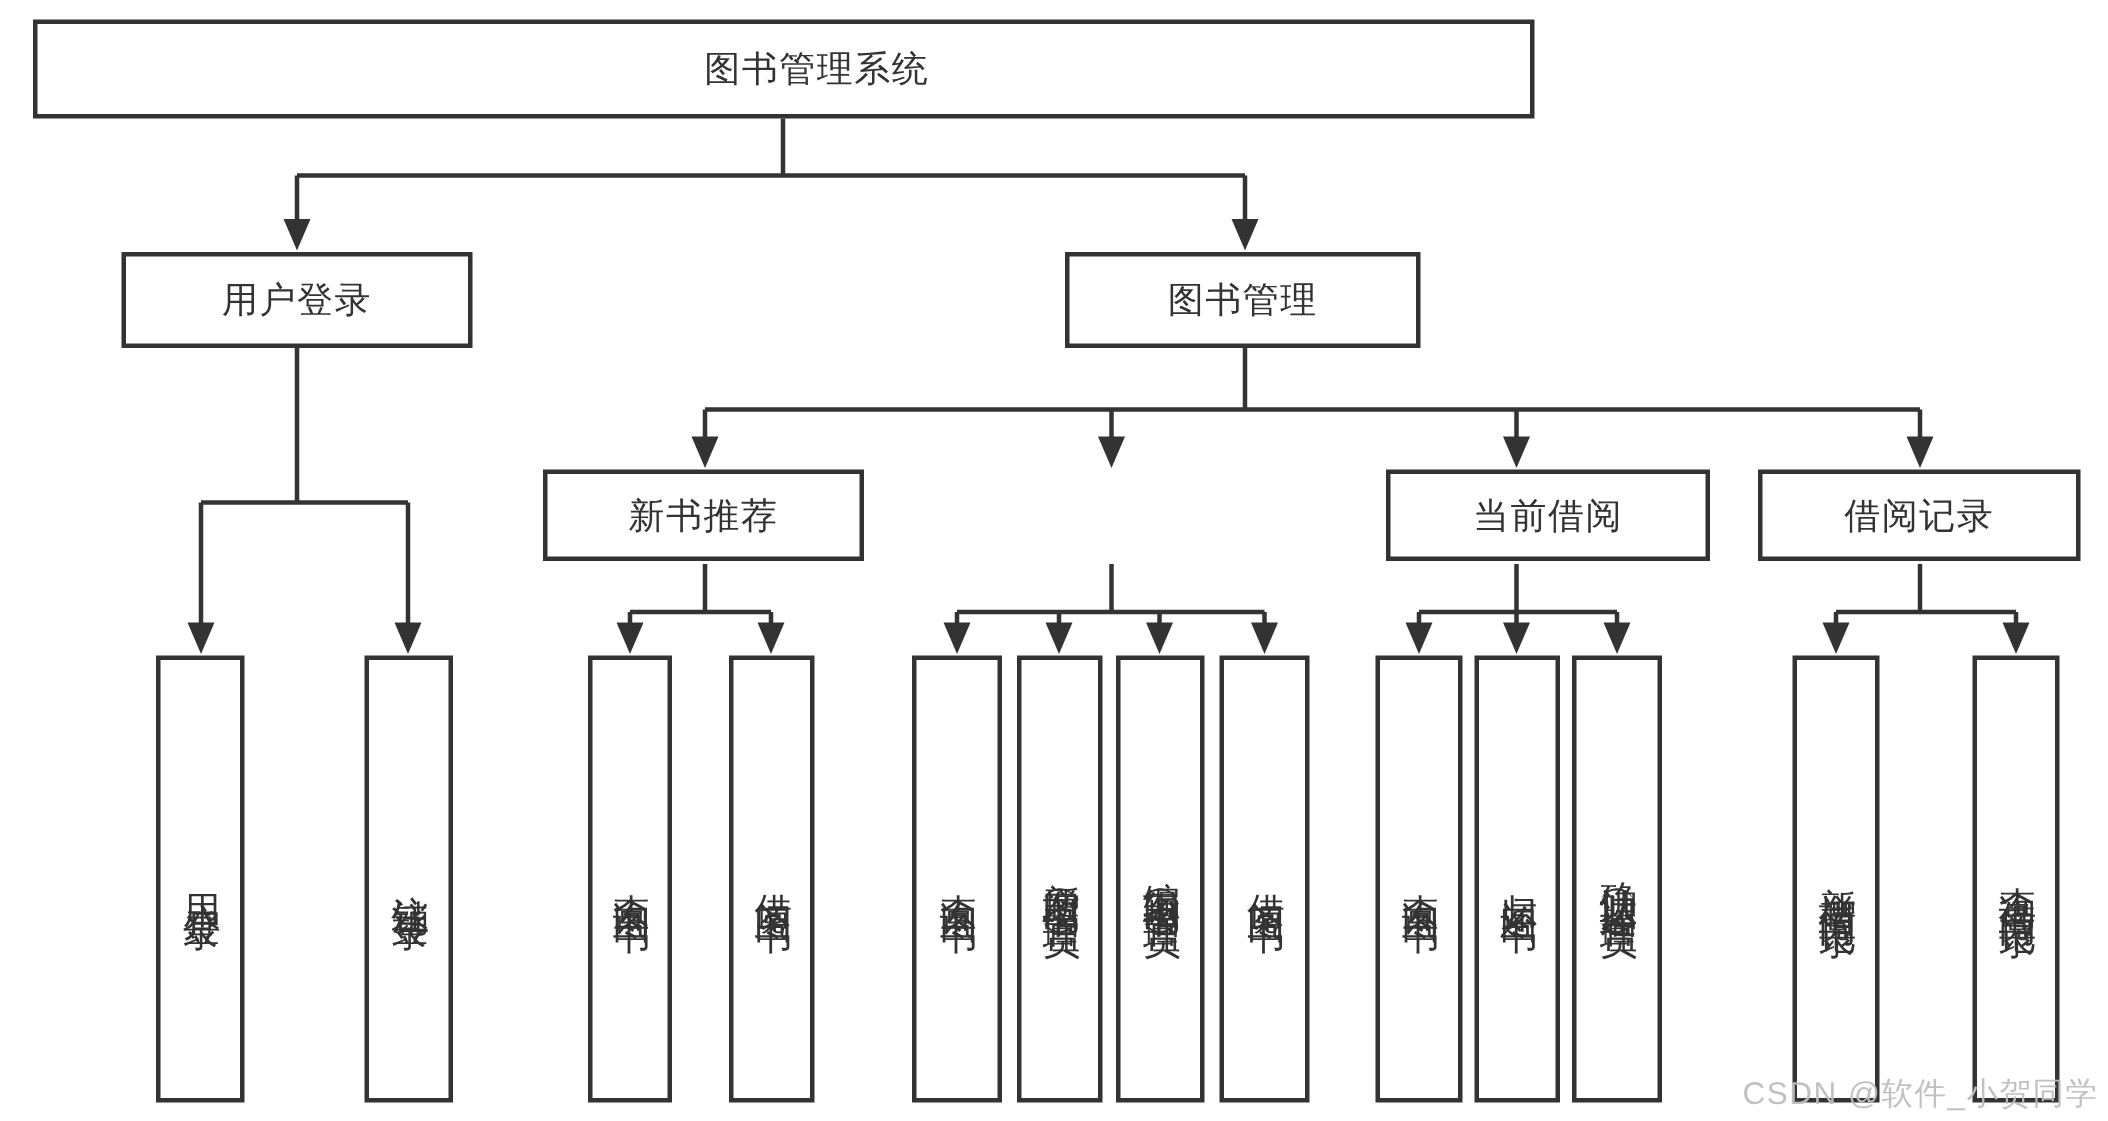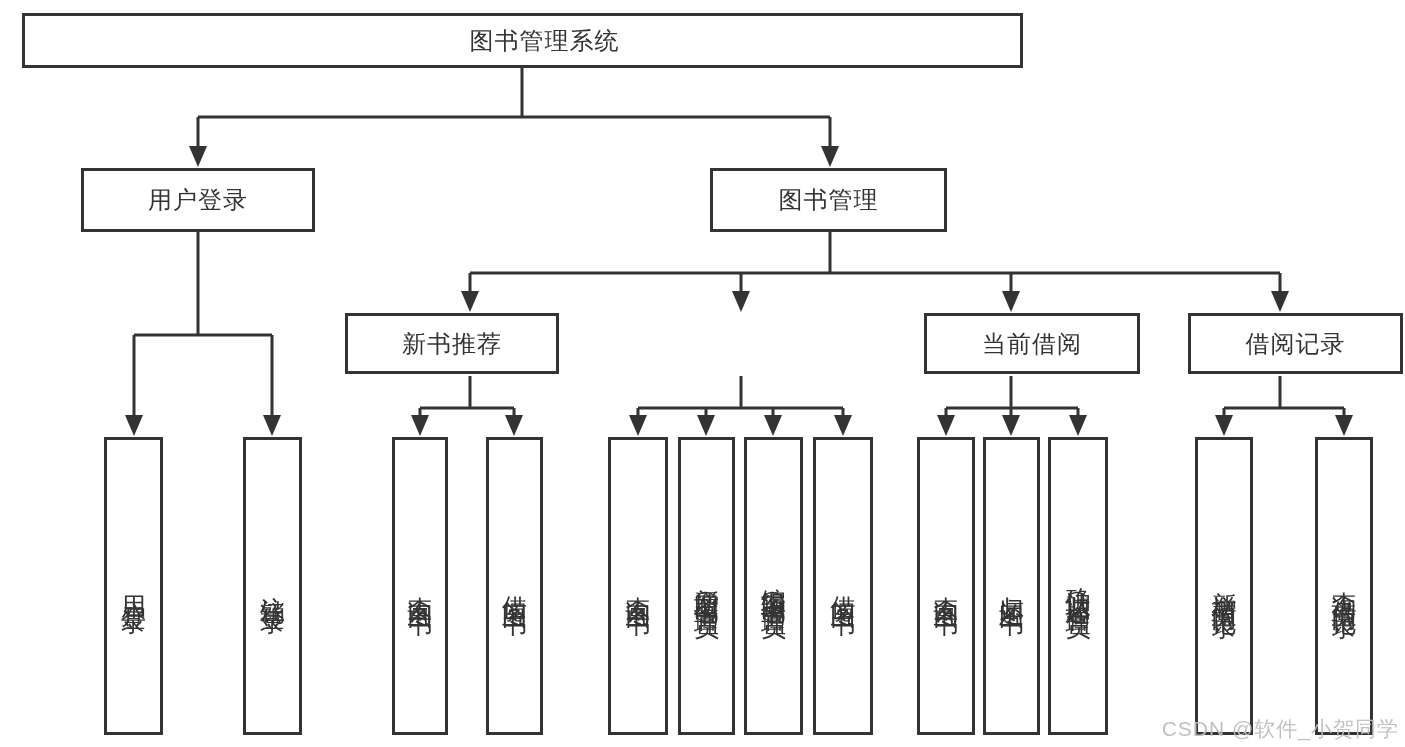--- a/index.html
+++ b/index.html
@@ -79,38 +79,38 @@
 
     <path fill="#333333" d="M461 291 L479 291 L470 312 Z M732 291 L750 291 L741 312 Z M1002 291 L1020 291 L1011 312 Z M1271 291 L1289 291 L1280 312 Z"></path>
 
     <path fill="#333333" d="M125 415 L143 415 L134 436 Z M263 415 L281 415 L272 436 Z
       M411 415 L429 415 L420 436 Z M505 415 L523 415 L514 436 Z
       M629 415 L647 415 L638 436 Z M697 415 L715 415 L706 436 Z M764 415 L782 415 L773 436 Z M834 415 L852 415 L843 436 Z
       M937 415 L955 415 L946 436 Z M1002 415 L1020 415 L1011 436 Z M1069 415 L1087 415 L1078 436 Z
       M1215 415 L1233 415 L1224 436 Z M1335 415 L1353 415 L1344 436 Z"></path>
   </svg>
 
-  <div class="box" style="left:22px; top:13px; width:1001px; height:55px;padding-left:44px;">
+  <div class="box" style="left:22px; top:13px; width:1001px; height:66px;padding-left:44px;">
     <span class="hlabel">图书管理系统</span>
   </div>
 
   <div class="box" style="left:81px; top:168px; width:234px; height:64px;">
     <span class="hlabel">用户登录</span>
   </div>
   <div class="box" style="left:710px; top:168px; width:237px; height:64px;">
     <span class="hlabel">图书管理</span>
   </div>
 
-  <div class="box" style="left:345px; top:313px; width:214px; height:61px;">
+  <div class="box" style="left:362px; top:313px; width:214px; height:61px;">
     <span class="hlabel">新书推荐</span>
   </div>
   <div class="box" style="left:924px; top:313px; width:216px; height:61px;">
     <span class="hlabel">当前借阅</span>
   </div>
-  <div class="box" style="left:1172px; top:313px; width:215px; height:61px;margin-left:16px;">
+  <div class="box" style="left:1172px; top:313px; width:215px; height:61px;">
     <span class="hlabel">借阅记录</span>
   </div>
 
   <div class="box leaf" style="left:104px; width:59px;">
     <span class="vlabel">用户登录</span>
   </div>
   <div class="box leaf" style="left:243px; width:59px;">
     <span class="vlabel">注销登录</span>
   </div>
 

